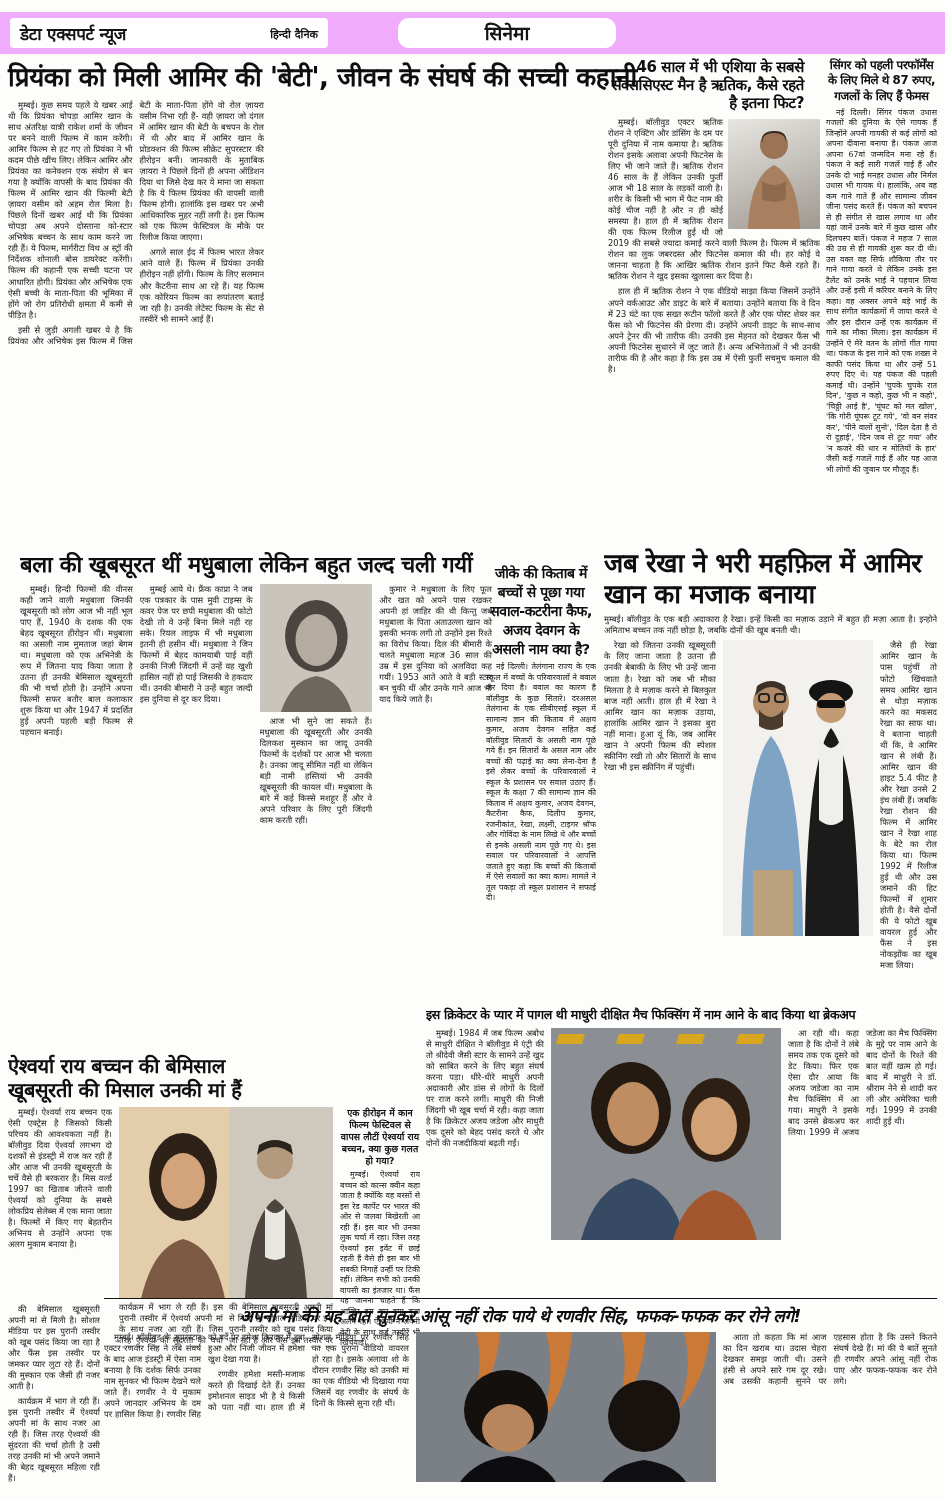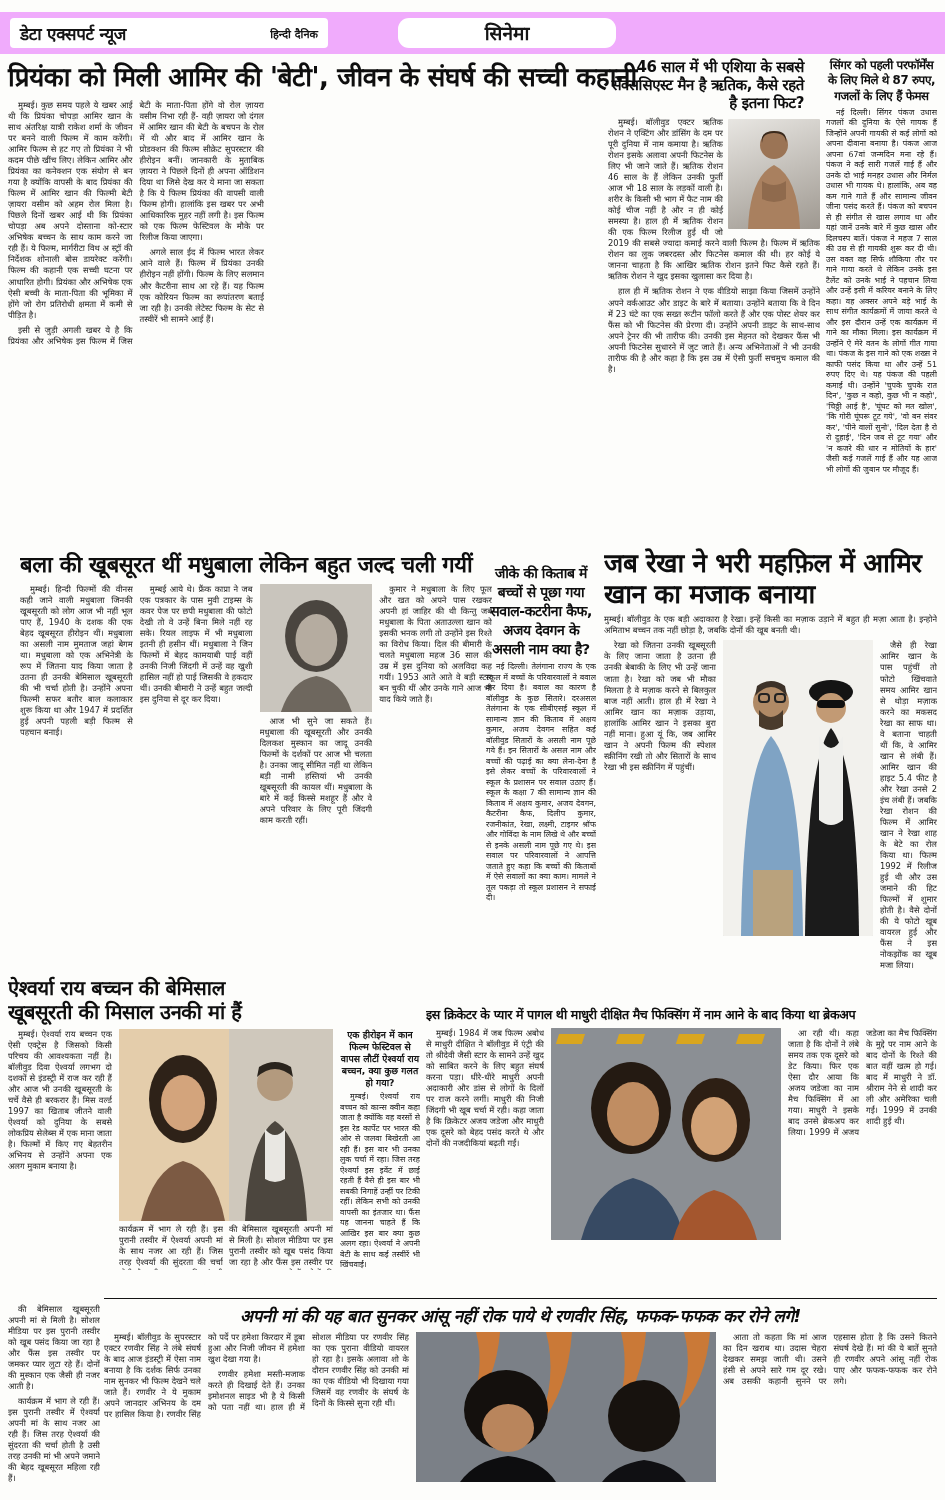--- a/index.html
+++ b/index.html
@@ -174,21 +174,21 @@
           <path d="M82 296 Q84 120 108 88 Q134 120 136 296 Z" fill="#1b1b1b"></path>
           <path d="M96 96 Q108 120 120 96 L120 180 Q108 190 96 180 Z" fill="#efefec"></path>
         </svg>
       </div>
       <div class="bt" style="flex:1;overflow:hidden;height:330px;">
         <p>जैसे ही रेखा आमिर खान के पास पहुंचीं तो फोटो खिंचवाते समय आमिर खान से थोड़ा मज़ाक करने का मकसद रेखा का साफ था। वे बताना चाहती थीं कि, वे आमिर खान से लंबी हैं। आमिर खान की हाइट 5.4 फीट है और रेखा उनसे 2 इंच लंबी हैं। जबकि रेखा रोशन की फिल्म में आमिर खान ने रेखा शाह के बेटे का रोल किया था। फिल्म 1992 में रिलीज हुई थी और उस जमाने की हिट फिल्मों में शुमार होती है। वैसे दोनों की ये फोटो खूब वायरल हुई और फैंस ने इस नोकझोंक का खूब मजा लिया।</p>
       </div>
     </div>
   </div>
 
-  <div class="sect" style="left:8px;top:976px;width:412px;height:294px;overflow:hidden;">
+  <div class="sect" style="left:8px;top:1054px;width:412px;height:294px;overflow:hidden;">
     <div class="hl hl-aish">ऐश्वर्या राय बच्चन की बेमिसाल</div>
     <div class="hl hl-aish" style="margin-bottom:5px;">खूबसूरती की मिसाल उनकी मां हैं</div>
     <div class="colwrap">
       <div class="bt" style="width:104px;flex:none;height:238px;overflow:hidden;">
         <p>मुम्बई। ऐश्वर्या राय बच्चन एक ऐसी एक्ट्रेस है जिसको किसी परिचय की आवश्यकता नहीं है। बॉलीवुड दिवा ऐश्वर्या लगभग दो दशकों से इंडस्ट्री में राज कर रही हैं और आज भी उनकी खूबसूरती के चर्चे वैसे ही बरकरार हैं। मिस वर्ल्ड 1997 का खिताब जीतने वाली ऐश्वर्या को दुनिया के सबसे लोकप्रिय सेलेब्स में एक माना जाता है। फिल्मों में किए गए बेहतरीन अभिनय से उन्होंने अपना एक अलग मुकाम बनाया है।</p>
       </div>
       <div style="width:214px;flex:none;">
         <div class="ph ph-aish">
           <svg viewBox="0 0 214 192" preserveAspectRatio="none">
             <rect width="110" height="192" fill="#e4cdab"></rect>

